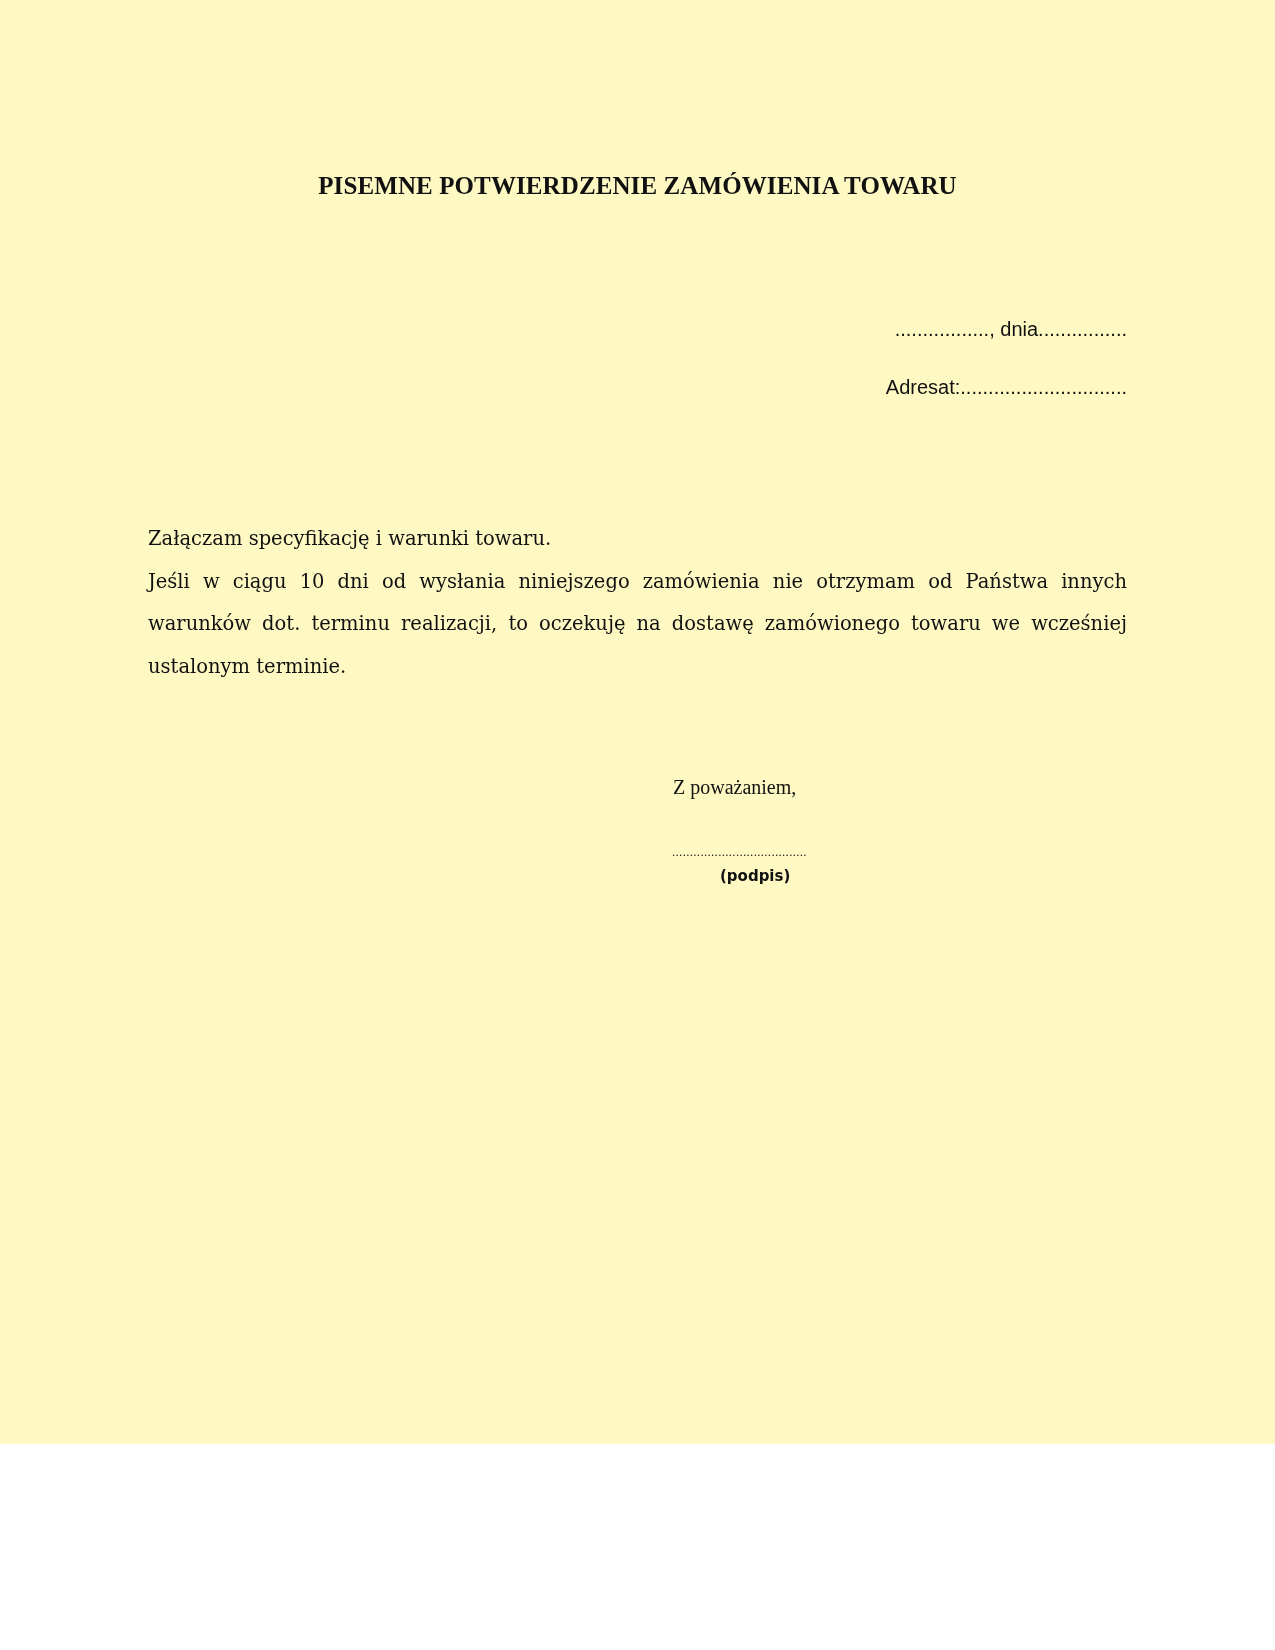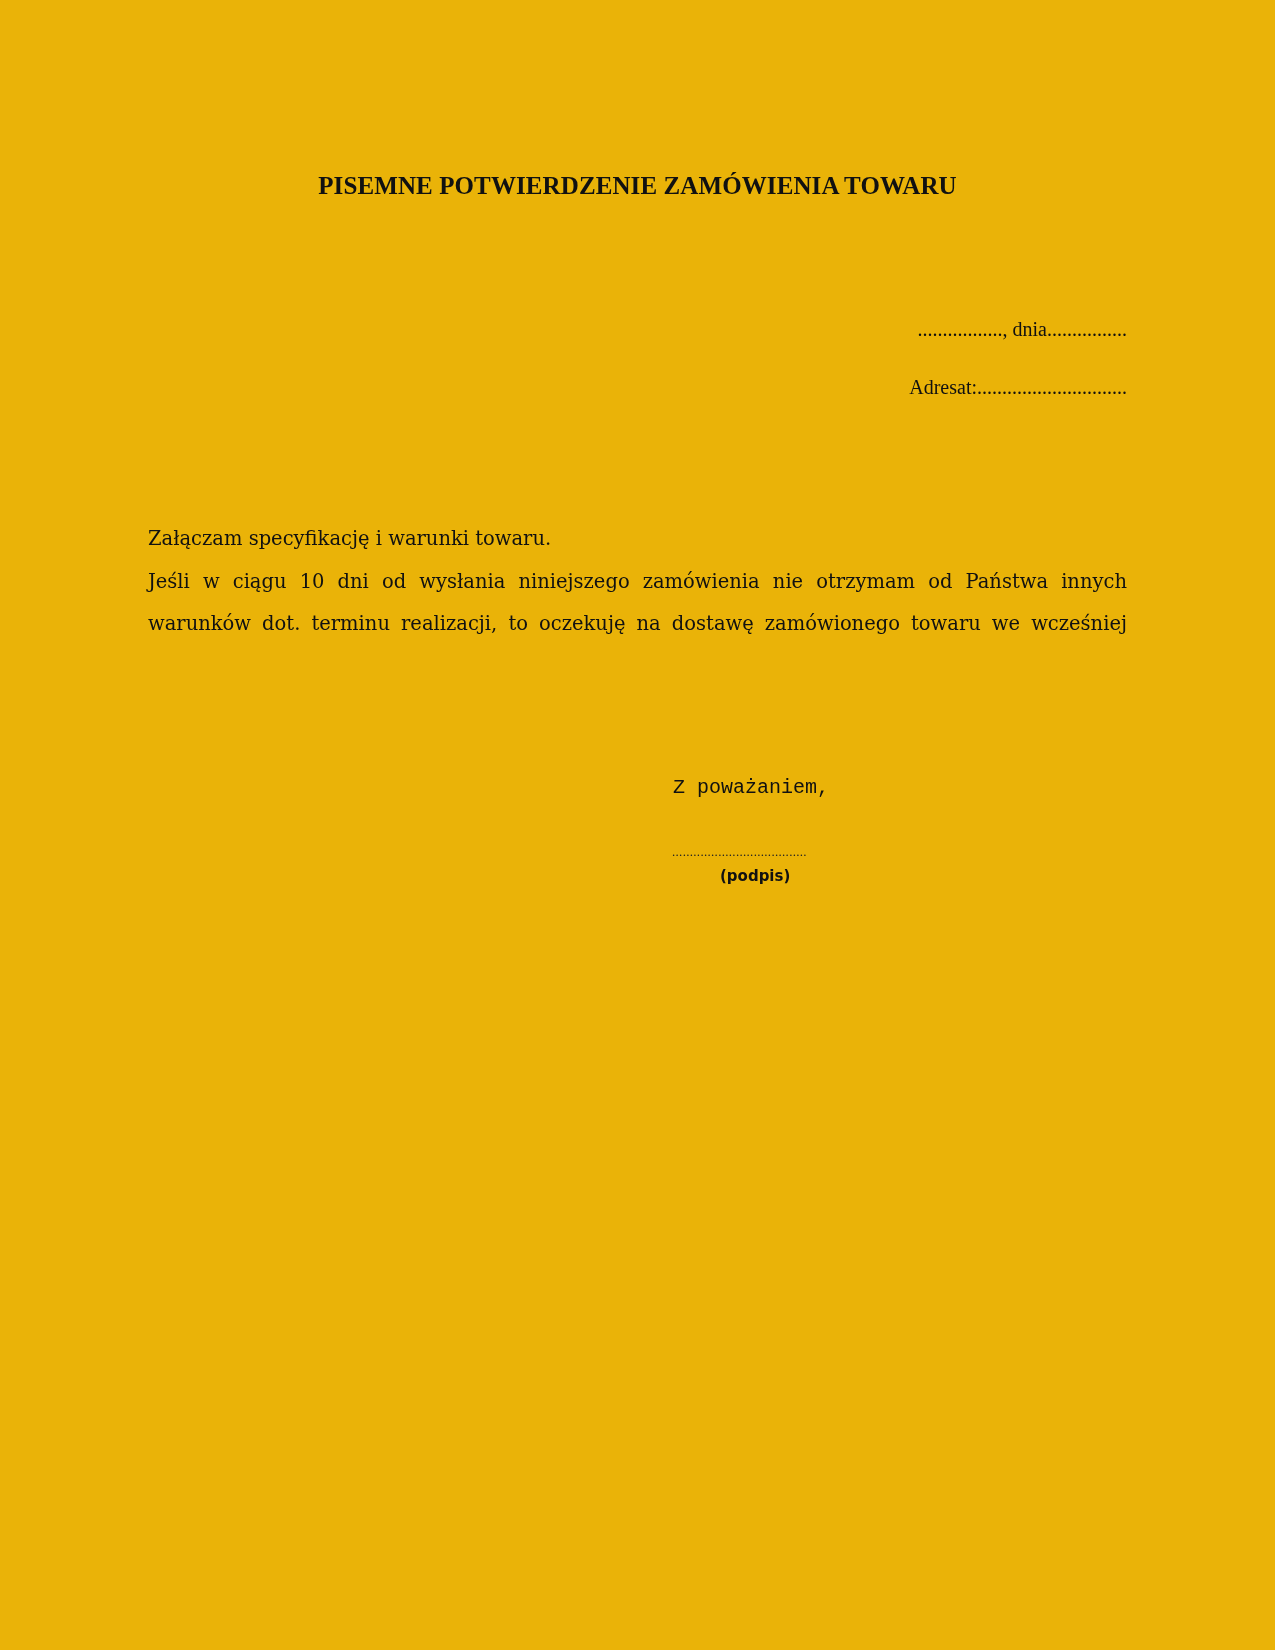--- a/index.html
+++ b/index.html
@@ -3,22 +3,22 @@
   <meta charset="utf-8">
   <style>
     html, body {
       margin: 0;
       padding: 0;
       background: #ffffff;
     }
     .page {
       position: relative;
       width: 1275px;
-      height: 1650px;
-      background: #eab308;
+      height: 1444px;
+      background: #fef9c3;
       color: #111111;
       font-family: "Liberation Serif", "DejaVu Serif", serif;
       overflow: hidden;
     }
     .title {
       position: absolute;
       top: 172px;
       left: 0;
       width: 1275px;
       text-align: center;
@@ -26,21 +26,21 @@
       font-weight: bold;
       font-size: 25px;
       letter-spacing: 0.1px;
       color: #111;
       white-space: nowrap;
     }
     .right-block {
       position: absolute;
       right: 148px;
       text-align: right;
-      font-family: Liberation Serif, serif;
+      font-family: Liberation Sans, sans-serif;
       font-size: 20px;
       white-space: nowrap;
     }
     .date-line { top: 318px; }
     .addressee-line { top: 376px; }
     .body-text {
       position: absolute;
       left: 148px;
       top: 518px;
       width: 979px;
@@ -55,21 +55,21 @@
     }
     .justify {
       text-align: justify;
       text-align-last: justify;
       white-space: normal;
     }
     .closing {
       position: absolute;
       left: 673px;
       top: 776px;
-      font-family: Liberation Mono, monospace;
+      font-family: Liberation Serif, serif;
       font-size: 20px;
       white-space: nowrap;
     }
     .signature-dots {
       position: absolute;
       left: 672px;
       top: 844px;
       font-family: "Liberation Serif", serif;
       font-size: 13px;
       letter-spacing: 0.3px;
@@ -95,20 +95,21 @@
   <div class="title">PISEMNE POTWIERDZENIE ZAMÓWIENIA TOWARU</div>
 
   <div class="right-block date-line">................., dnia................</div>
 
   <div class="right-block addressee-line">Adresat:..............................</div>
 
   <div class="body-text">
     <span class="body-line">Załączam specyfikację i warunki towaru.</span>
     <span class="body-line justify">Jeśli w ciągu 10 dni od wysłania niniejszego zamówienia nie otrzymam od Państwa innych</span>
     <span class="body-line justify">warunków dot. terminu realizacji, to oczekuję na dostawę zamówionego towaru we wcześniej</span>
+    <span class="body-line">ustalonym terminie.</span>
   </div>
 
   <div class="closing">Z poważaniem,</div>
 
   <div class="signature-dots">......................................</div>
 
   <div class="signature-label">(podpis)</div>
 
 </div>
 

